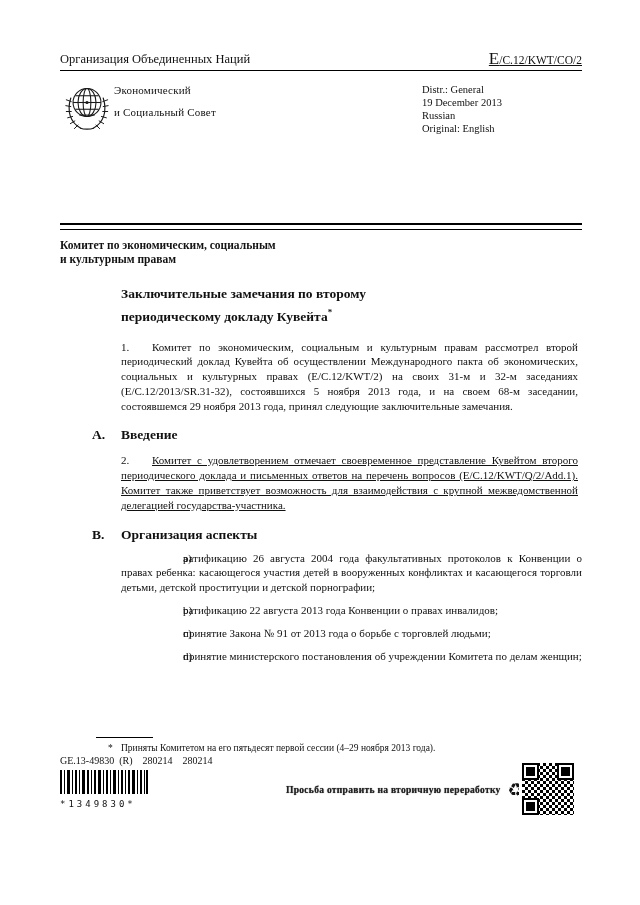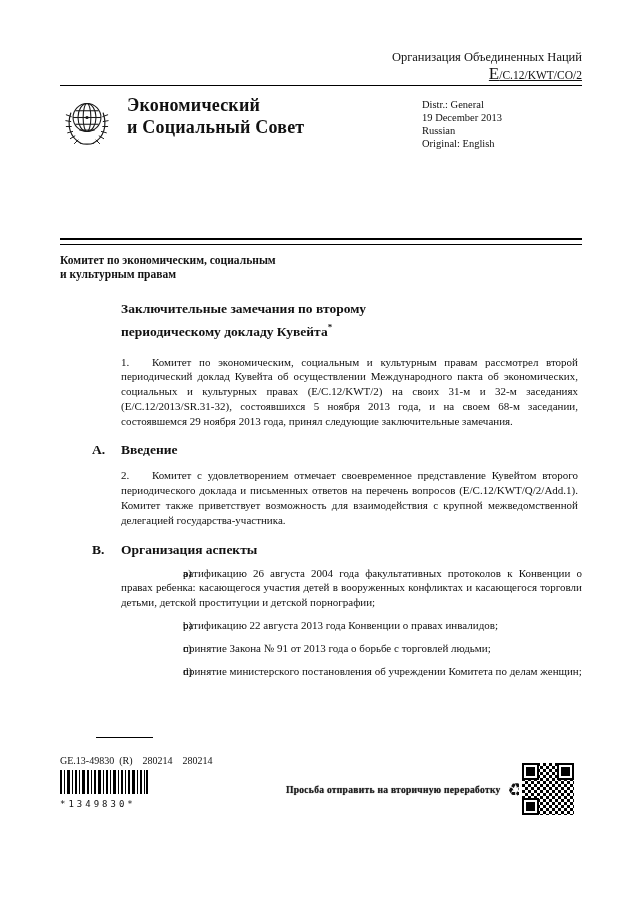--- a/index.html
+++ b/index.html
@@ -1,38 +1,38 @@
 <!DOCTYPE html>
 <html lang="ru"><head>
 <meta charset="utf-8">
 <style>
   html,body{margin:0;padding:0;}
   body{background:#ffffff;font-family:"Liberation Serif",serif;}
   .page{position:relative;width:640px;height:905px;margin:0 auto;background:#fff;color:#111;overflow:hidden;}
 
-  .header-row{display:flex;justify-content:space-between;align-items:flex-end;padding:50px 58px 3px 60px;flex-direction:column;}
+  .header-row{display:flex;justify-content:space-between;align-items:flex-end;padding:50px 58px 3px 60px;}
   .org-name{font-size:12.5px;}
   .doc-symbol{font-size:11.5px;white-space:nowrap;text-decoration:underline;}
   .doc-symbol-letter{font-size:17px;line-height:1;}
   .rule-thin{border-top:1px solid #000;margin:0 58px 0 60px;}
 
   .masthead{display:flex;align-items:flex-start;margin:8px 58px 0 60px;}
   .emblem{width:54px;height:54px;flex:0 0 auto;margin-top:1px;}
-  .council{flex:1;margin-left:13px;font-weight:bold;font-size:18px;line-height:22px;letter-spacing:.2px;}
+  .council{flex:1;font-weight:normal;font-size:11px;line-height:22px;letter-spacing:.2px;}
   .distr-block{width:160px;font-size:10.5px;line-height:13px;padding-top:4px;}
 
   .double-rule{margin:88px 58px 0 60px;height:4px;border-top:2px solid #000;border-bottom:1px solid #000;}
 
   .committee{margin:9px 58px 0 60px;font-weight:bold;font-size:11.5px;line-height:13.5px;}
 
   .content{margin:0 58px 0 121px;font-size:11px;line-height:14.8px;text-align:justify;}
   .doc-title{margin:19px 0 0 0;font-size:13.5px;line-height:18px;font-weight:bold;text-align:left;}
   .doc-title sup{font-size:9px;}
   .para{margin:14px 4px 0 0;}
-  .section-heading + .para{margin-top:10px;}
+  .section-heading + .para{margin-top:10px;text-decoration:underline;}
   .num{display:inline-block;width:31px;}
   .section-heading{margin:13px 0 0 -29px;font-weight:bold;font-size:13.5px;line-height:17px;display:flex;text-align:left;}
   .section-letter{width:29px;flex:0 0 auto;}
   .item{margin:8px 0 0 0;text-indent:31px;}
 
   .footnote-rule{position:absolute;left:96px;top:737px;width:57px;border-top:1px solid #000;}
   .footnote{position:absolute;left:96px;top:742px;width:452px;font-size:9.5px;line-height:12px;}
   .fn-marker{display:inline-block;width:13px;margin-left:12px;}
   .ge-line{position:absolute;left:60px;top:755px;font-size:10px;white-space:pre;}
 
@@ -139,20 +139,23 @@
 
     <p class="item"><span class="num">b)</span><span>ратификацию 22 августа 2013 года Конвенции о правах инвалидов;</span></p>
 
     <p class="item"><span class="num">c)</span><span>принятие Закона № 91 от 2013 года о борьбе с торговлей людьми;</span></p>
 
     <p class="item"><span class="num">d)</span><span>принятие министерского постановления об учреждении Комитета по делам женщин;</span></p>
 
   </div>
 
   <div class="footnote-rule"></div>
+  <div class="footnote">
+    <span class="fn-marker">*</span><span>Приняты Комитетом на его пятьдесят первой сессии (4–29 ноября 2013 года).</span>
+  </div>
 
   <div class="ge-line">GE.13-49830  (R)    280214    280214</div>
 
   <div class="barcode">
     <svg width="88" height="24" viewBox="0 0 88 24" aria-hidden="true">
       <rect x="0" width="2" height="24"></rect>
         <rect x="4" width="1" height="24"></rect>
         <rect x="7" width="3" height="24"></rect>
       <rect x="12" width="1" height="24"></rect>
         <rect x="15" width="2" height="24"></rect>

